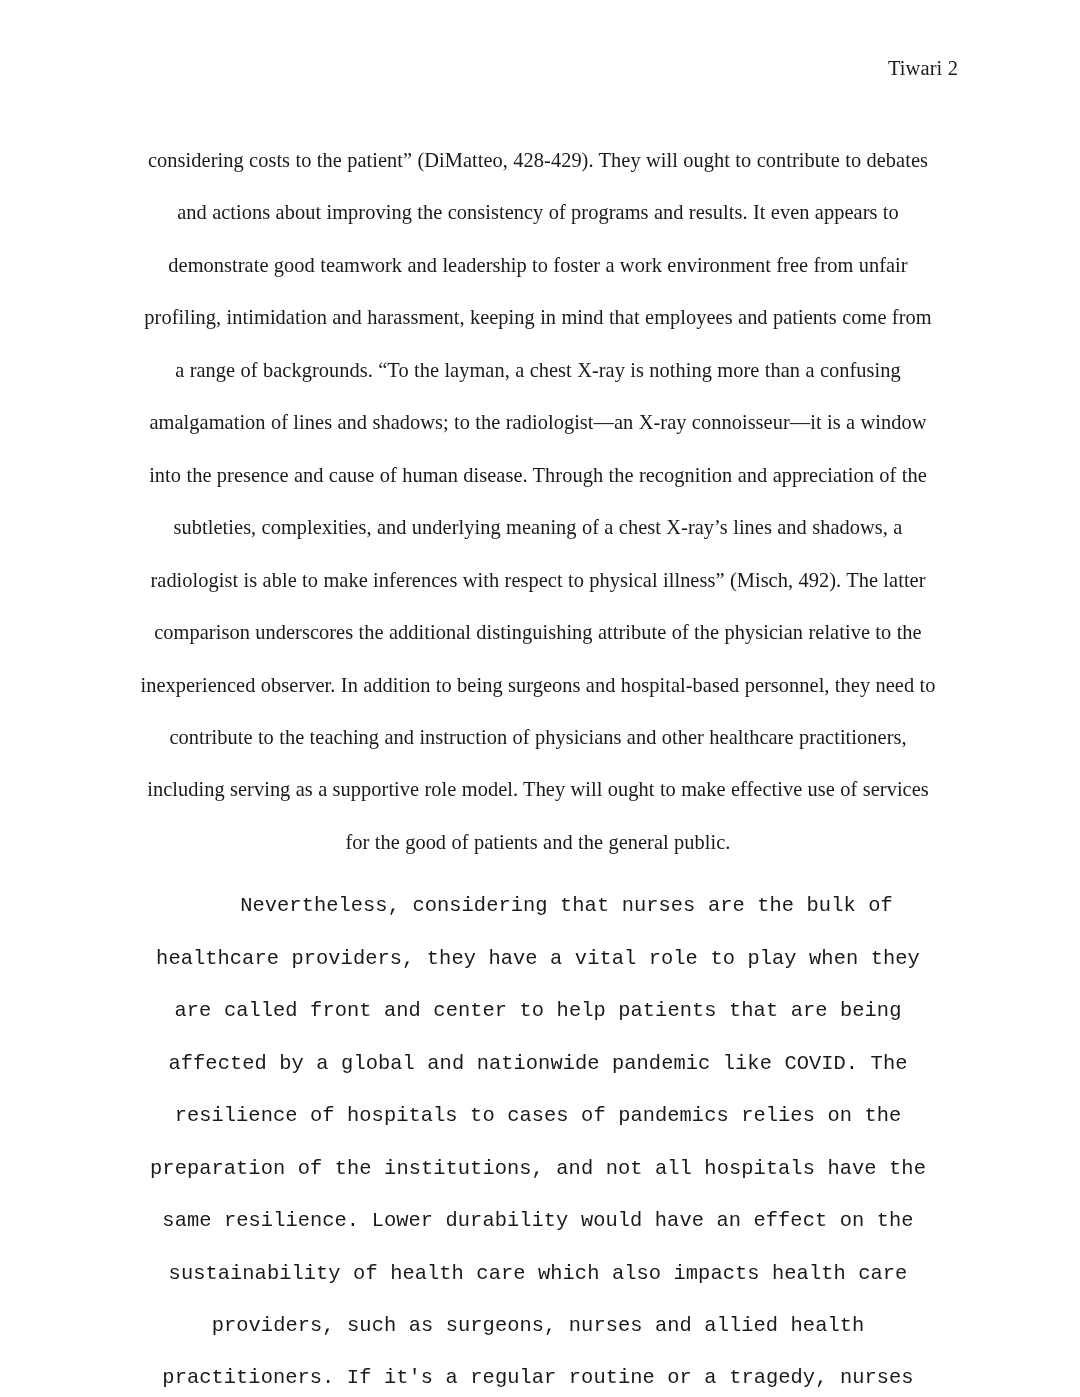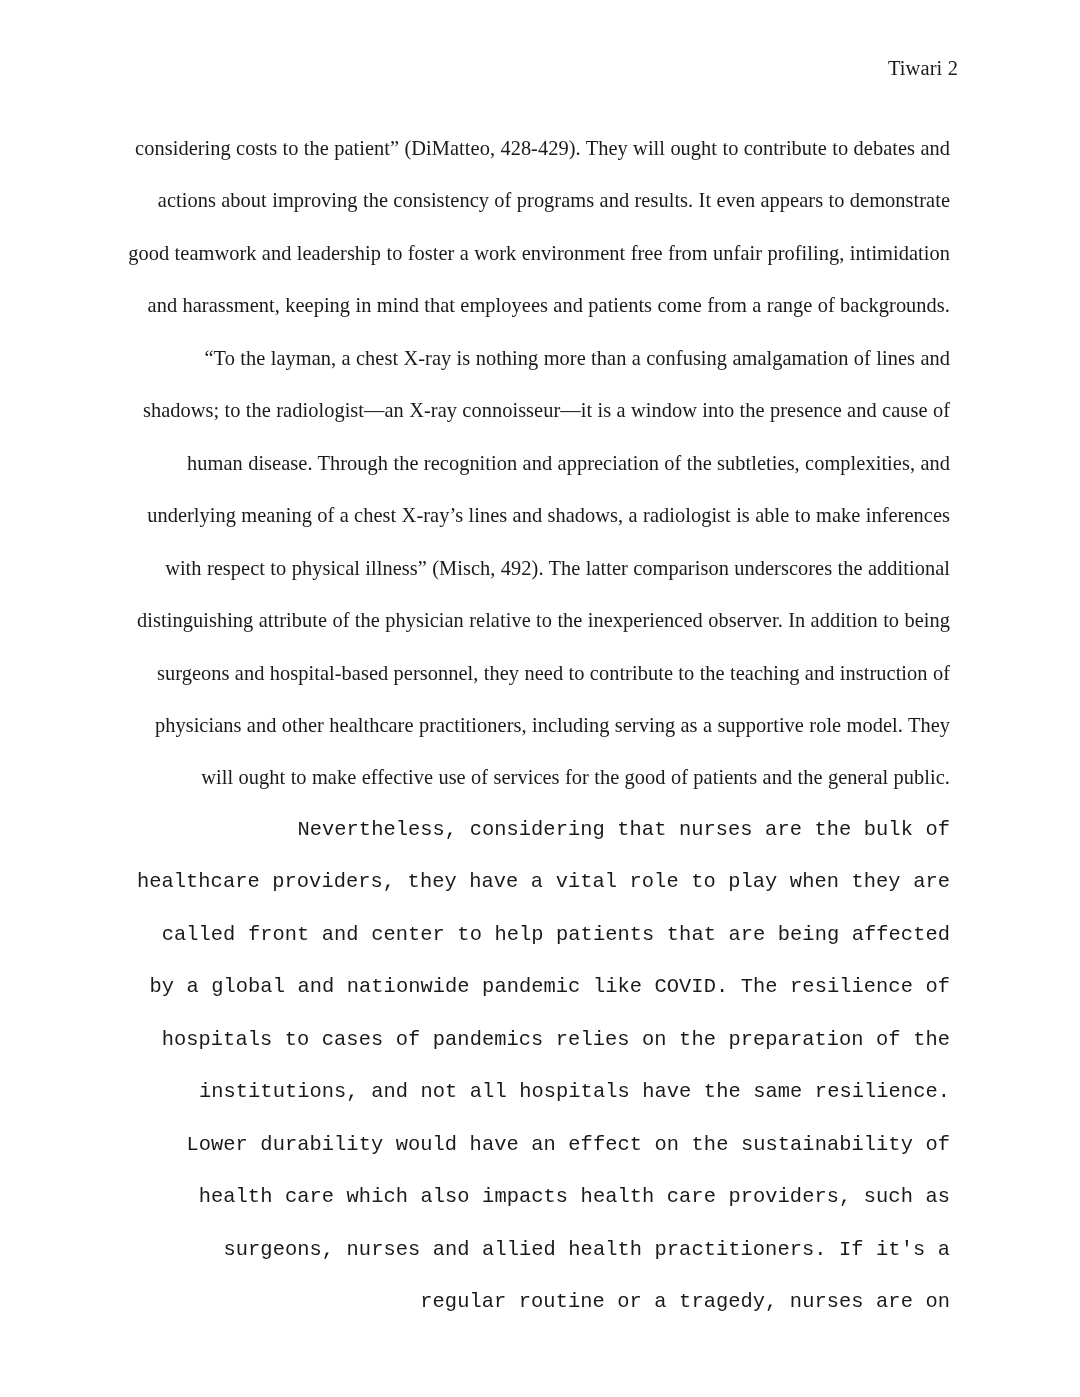--- a/index.html
+++ b/index.html
@@ -33,24 +33,24 @@
     color: #1a1a1a;
   }
   
   .doc-body {
     position: absolute;
     top: 122px;
     left: 126px;
     width: 824px;
   }
   .doc-paragraph {
-    margin: 0;
+    margin: 12px;
     font-size: 20.4px;
     line-height: 52.45px;
-    text-align: right;
+    text-align: center;
     text-indent: 0;
     letter-spacing: 0.05px;
     word-spacing: 0.2px;
     color: #1a1a1a;
     -webkit-hyphens: none;
     hyphens: none;
   }
   .doc-paragraph.indented {
     text-indent: 57px;
     font-family: Liberation Mono, monospace;

